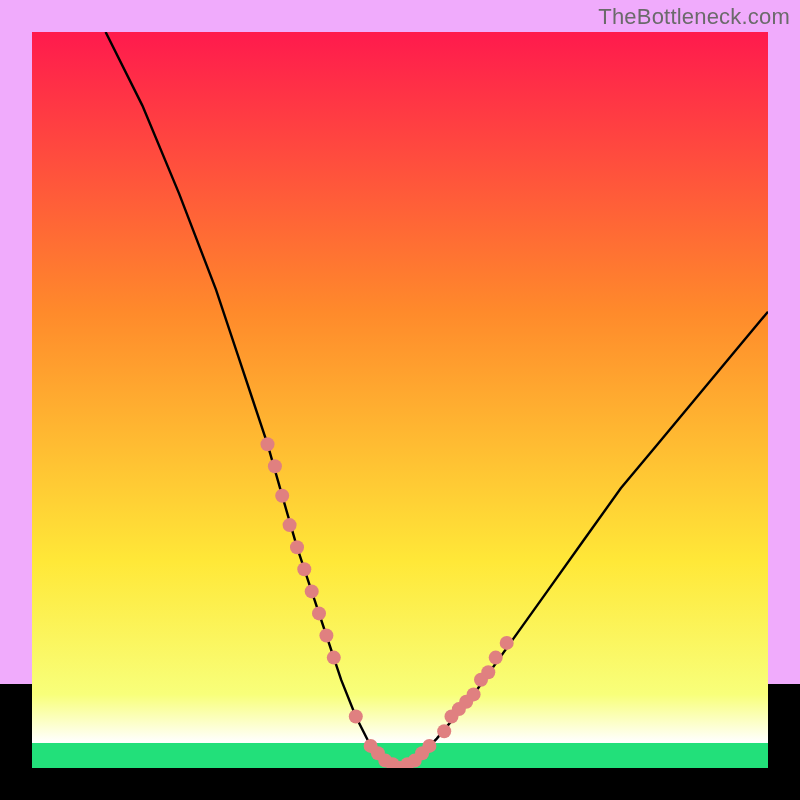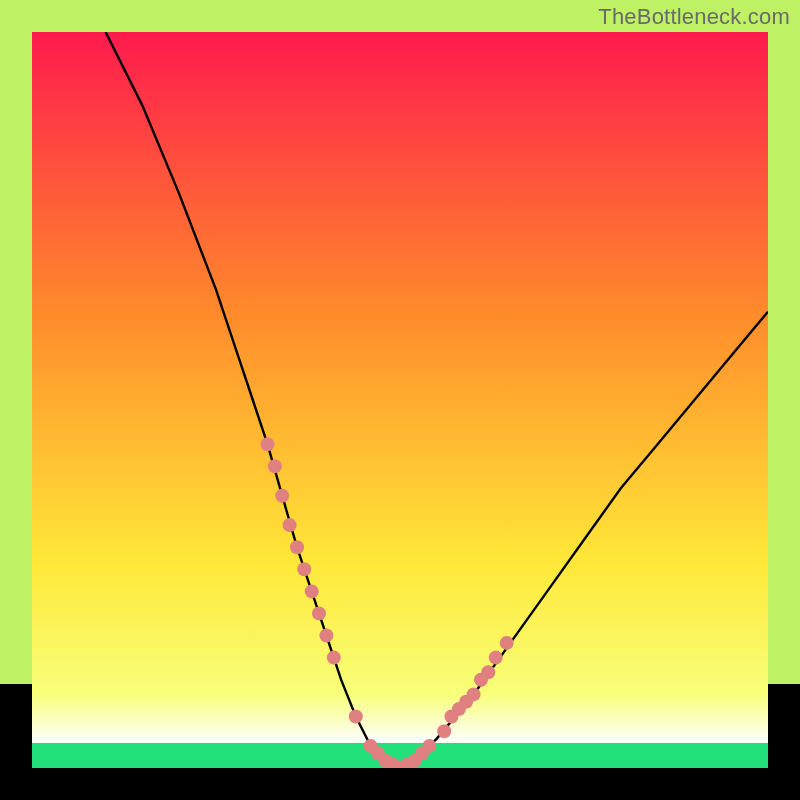--- a/index.html
+++ b/index.html
@@ -10,21 +10,21 @@
     background: #000;
     overflow: hidden;
     font-family: Arial, Helvetica, sans-serif;
   }
   .frame {
     position: absolute;
     top: 0;
     left: 0;
     width: 800px;
     height: 684px;
-    background: #bef264;
+    background: #f0abfc;
   }
   .plot {
     position: absolute;
     top: 32px;
     left: 32px;
     width: 736px;
     height: 736px;
   }
   .attribution {
     position: absolute;

